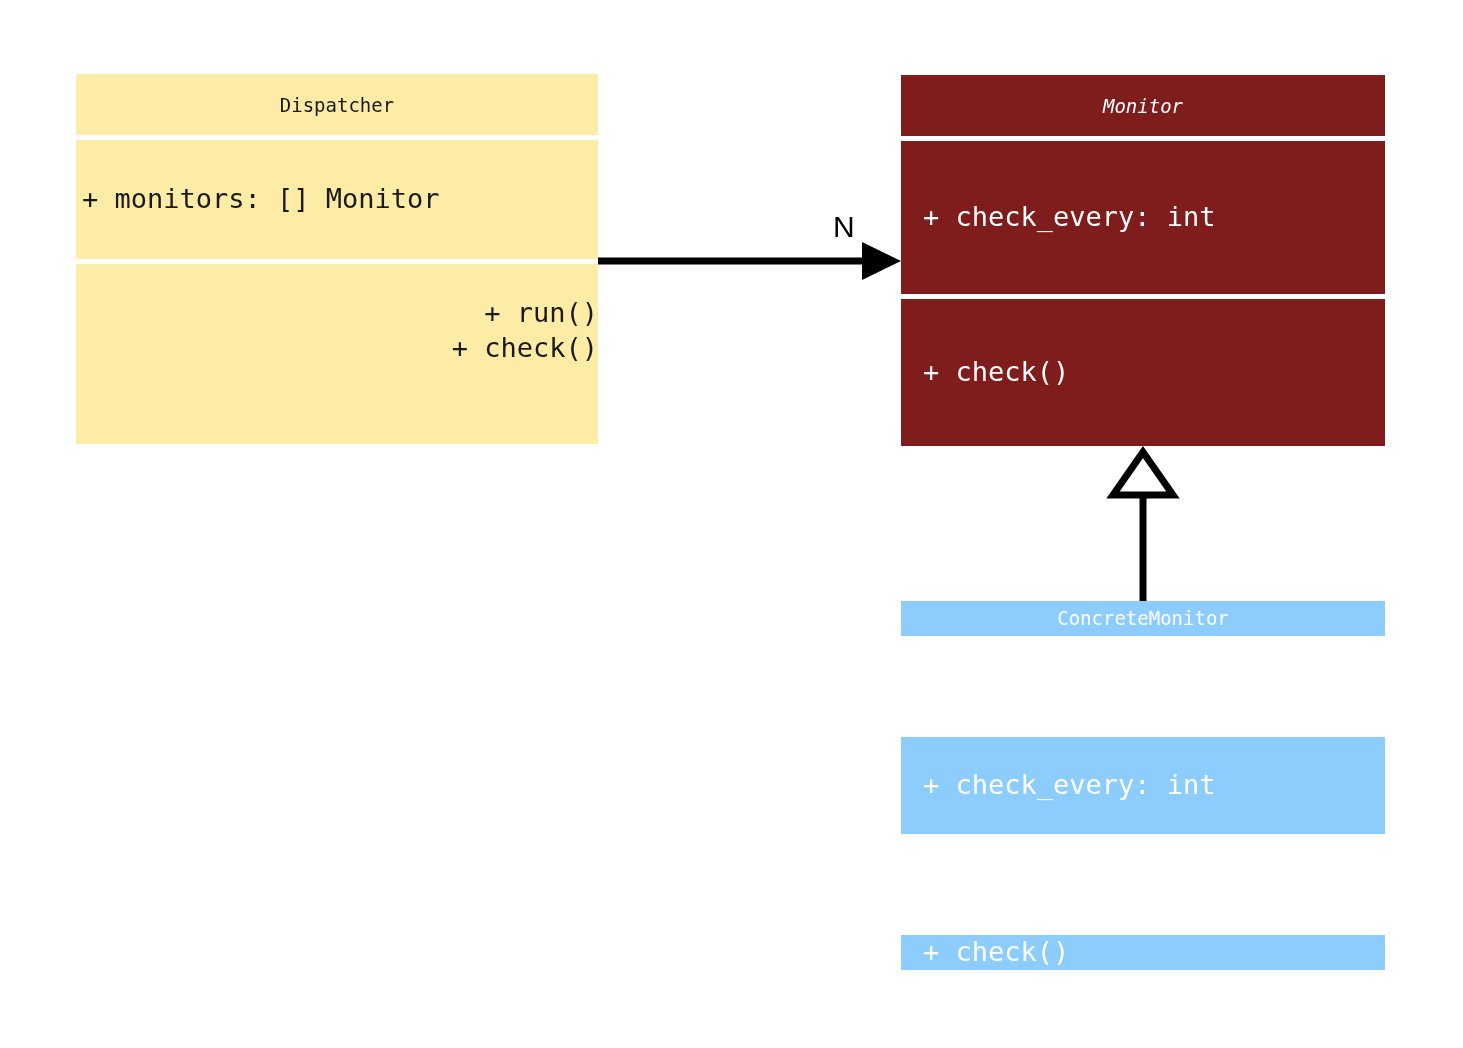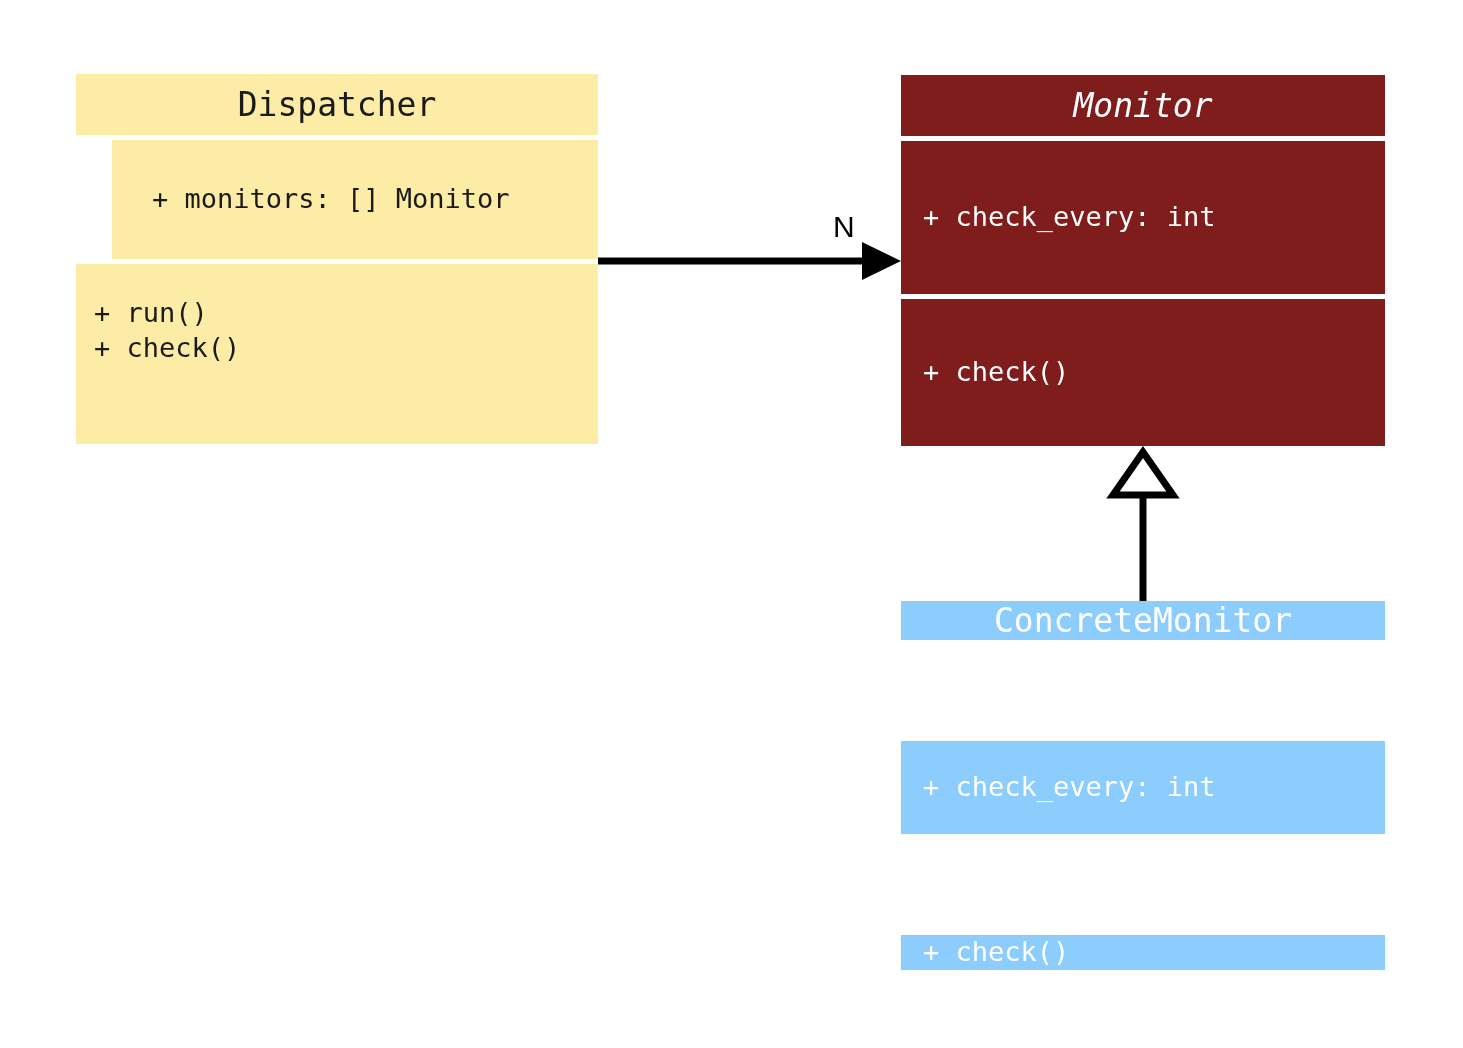--- a/index.html
+++ b/index.html
@@ -31,21 +31,21 @@
     display: flex;
     flex-direction: column;
     background: transparent;
   }
   .uml-header {
     box-sizing: border-box;
     text-align: left;
     display: flex;
     align-items: center;
     justify-content: center;
-    font-size: 33px;
+    font-size: 19px;
     letter-spacing: 0px;
     white-space: pre;
   }
   .uml-compartment {
     box-sizing: border-box;
     display: flex;
     flex-direction: column;
     justify-content: center;
     font-size: 27px;
     line-height: 1.28;
@@ -69,27 +69,27 @@
     height: 370px;
   }
   #class-dispatcher .uml-header,
   #class-dispatcher .uml-compartment {
     background: #fdeca5;
     color: #1a1a1a;
   }
   #class-dispatcher .uml-header { height: 61px; }
   #class-dispatcher #dispatcher-attributes {
     height: 119px;
-    padding-left: 40px;
-    margin-left: 36px;
+    padding-left: 6px;
   }
   #class-dispatcher #dispatcher-methods {
     flex: 1 1 auto;
-    padding-left: 18px;
+    padding-left: 40px;
     padding-bottom: 46px;
+    text-align: right;
   }
 
   
   #class-monitor {
     left: 901px;
     top: 75px;
     width: 484px;
     height: 371px;
   }
   #class-monitor .uml-header,

